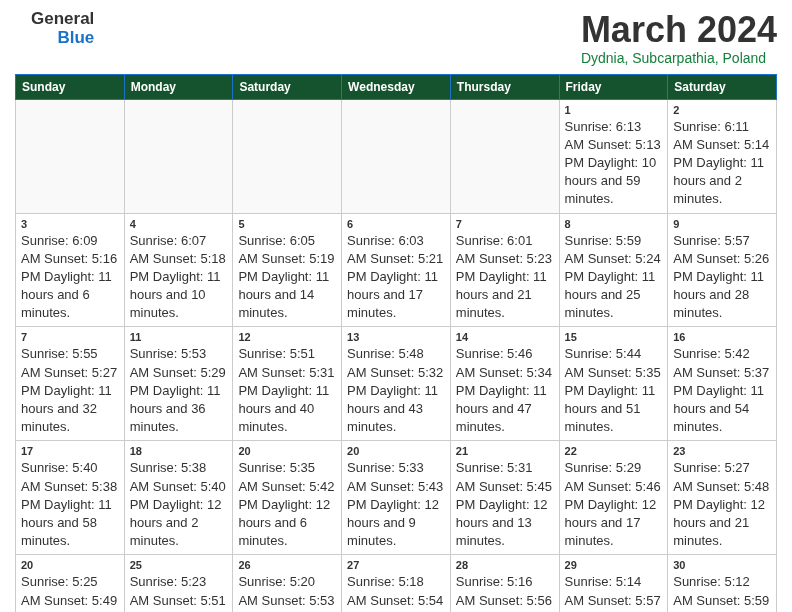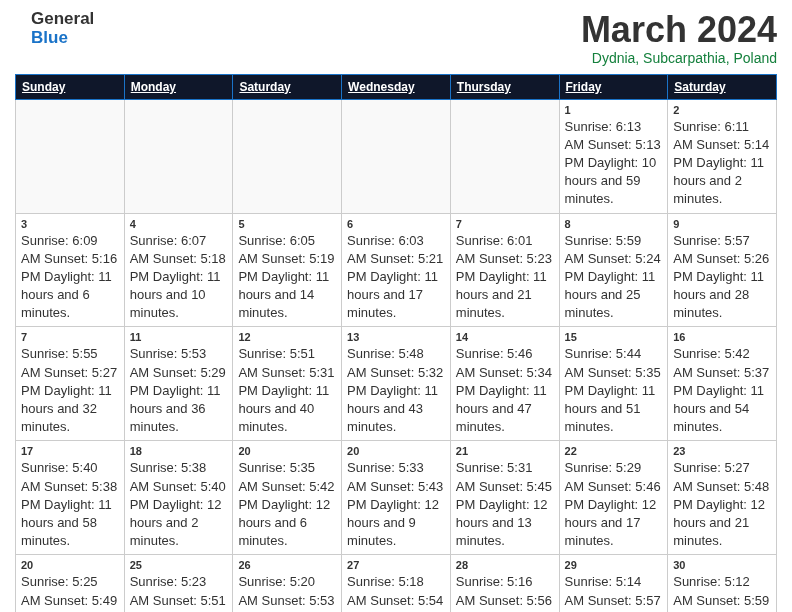--- a/index.html
+++ b/index.html
@@ -15,46 +15,44 @@
       justify-content: space-between;
       align-items: flex-start;
       margin-bottom: 8px;
     }
     .logo {
       display: flex;
       align-items: center;
       gap: 4px;
     }
     .title-area {
-      text-align: right;
     }
     .month-title {
       font-size: 36px;
       font-weight: bold;
       color: #333;
       line-height: 1.1;
     }
     .subtitle {
       font-size: 14px;
       color: #15803d;
     }
     .calendar {
       width: 100%;
       border-collapse: collapse;
       border: 1px solid #ccc;
     }
     .calendar th {
-      background-color: #0f172a;
+      background-color: #14532d;
       color: #fff;
       font-size: 12px;
       font-weight: bold;
       padding: 5px 6px;
       text-align: left;
       border: 1px solid #1a73c8;
-      text-decoration: underline;
     }
     .calendar td {
       width: calc(100% / 7);
       vertical-align: top;
       border: 1px solid #ccc;
       padding: 4px 5px;
       font-size: 9.5px;
       color: #333;
       min-height: 70px;
       height: 70px;
@@ -80,21 +78,21 @@
     }
   </style>
 </head>
 <body>
 
 <div class="header-area">
   <div class="logo">
     <div style="display:flex;align-items:center;gap:2px;margin-left:16px;">
       <div>
         <div style="font-size:17px;font-weight:bold;color:#333;font-family:Arial;line-height:1.1;">General</div>
-        <div style="font-size:17px;font-weight:bold;color:#1a73c8;font-family:Arial;line-height:1.1;">Blue</div>
+        <div style="font-size:17px;font-weight:bold;color:#1a73c8;font-family:Arial;line-height:1.1;text-align:right;">Blue</div>
       </div>
 
     </div>
   </div>
   <div class="title-area">
     <div class="month-title">March 2024</div>
     <div class="subtitle">Dydnia, Subcarpathia, Poland</div>
   </div>
 </div>
 

